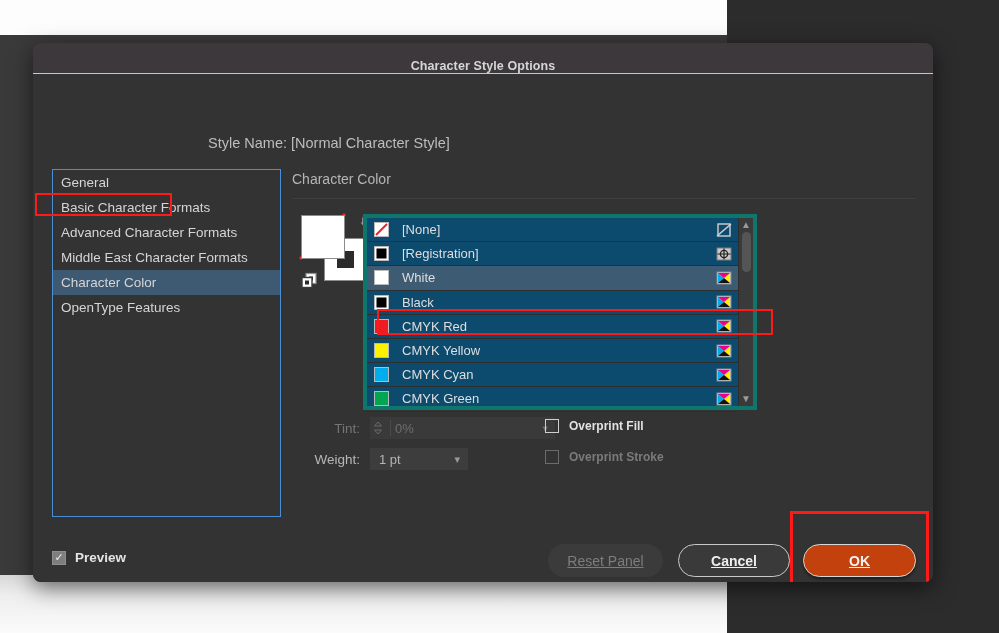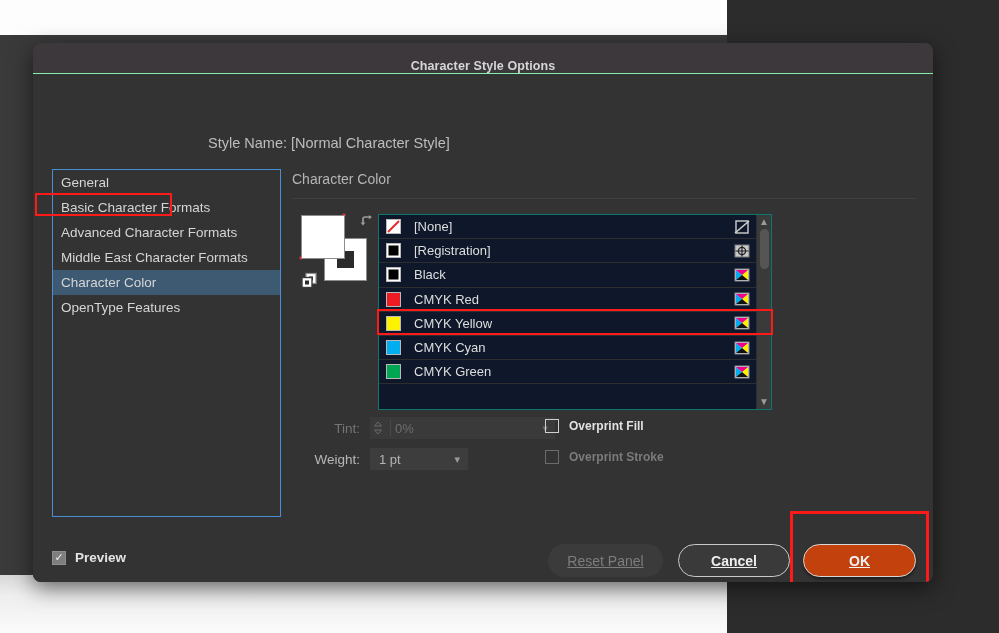--- a/index.html
+++ b/index.html
@@ -171,24 +171,24 @@
   }
   .fs-dup {
     position: absolute;
     left: 0px; bottom: -2px;
     width: 17px; height: 17px;
   }
 
   
   .swatch-panel {
     position: absolute;
-    left: 345px; top: 140px;
+    left: 330px; top: 140px;
     width: 394px; height: 196px;
-    background: #0f172a;
-    border: 1px solid #0f766e;
+    background: #0c4a6e;
+    border: 4px solid #0f766e;
     box-sizing: border-box;
     display: flex;
   }
   .swatch-rows {
     flex: 1;
     min-width: 0;
   }
   .swatch-row {
     height: 24.2px;
     display: flex;
@@ -463,20 +463,33 @@
               <div class="sw-label">[Registration]</div>
               <div class="sw-mode">
                 <svg width="16" height="14" viewBox="0 0 16 14" style="display:block">
                   <rect x="1" y="1" width="14" height="12" fill="#c9c9c9" stroke="#7a7a7a" stroke-width="1"></rect>
                   <circle cx="8" cy="7" r="3.6" fill="none" stroke="#222" stroke-width="1.3"></circle>
                   <line x1="1.5" y1="7" x2="14.5" y2="7" stroke="#222" stroke-width="1.2"></line>
                   <line x1="8" y1="1.5" x2="8" y2="12.5" stroke="#222" stroke-width="1.2"></line>
                 </svg>
               </div>
             </div>
+            <div class="swatch-row selected">
+              <div class="sw-chip" style="background: rgb(255, 255, 255);"></div>
+              <div class="sw-label">White</div>
+              <div class="sw-mode">
+                <svg width="16" height="14" viewBox="0 0 16 14" style="display:block">
+                  <rect x="1" y="1" width="14" height="12" fill="#d8d8d8" stroke="#8a8a8a" stroke-width="1"></rect>
+                  <polygon points="2,2 8,7 2,12" fill="#00aeef"></polygon>
+                  <polygon points="14,2 8,7 14,12" fill="#fff200"></polygon>
+                  <polygon points="2,2 8,7 14,2" fill="#ec008c"></polygon>
+                  <polygon points="2,12 8,7 14,12" fill="#111111"></polygon>
+                </svg>
+              </div>
+            </div>
             <div class="swatch-row">
               <div class="sw-chip" style="background: rgb(255, 255, 255);">
                 <svg width="13" height="13" viewBox="0 0 13 13" style="display:block">
                   <rect x="0" y="0" width="13" height="13" fill="#fff"></rect>
                   <rect x="1.5" y="1.5" width="10" height="10" fill="#000"></rect>
                 </svg>
               </div>
               <div class="sw-label">Black</div>
               <div class="sw-mode">
                 <svg width="16" height="14" viewBox="0 0 16 14" style="display:block">

